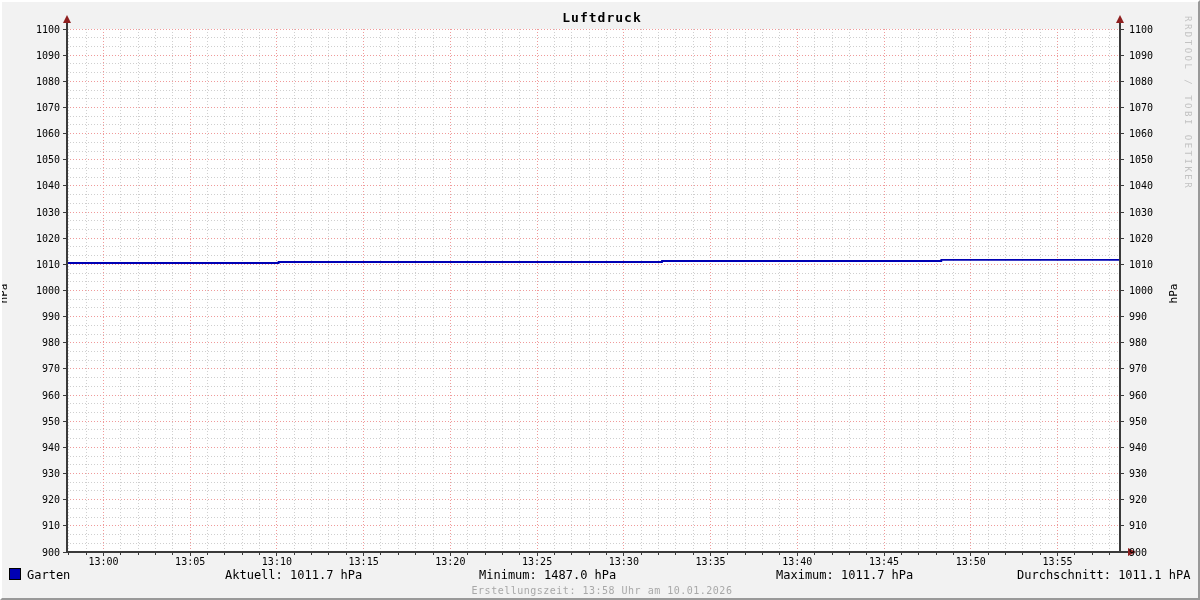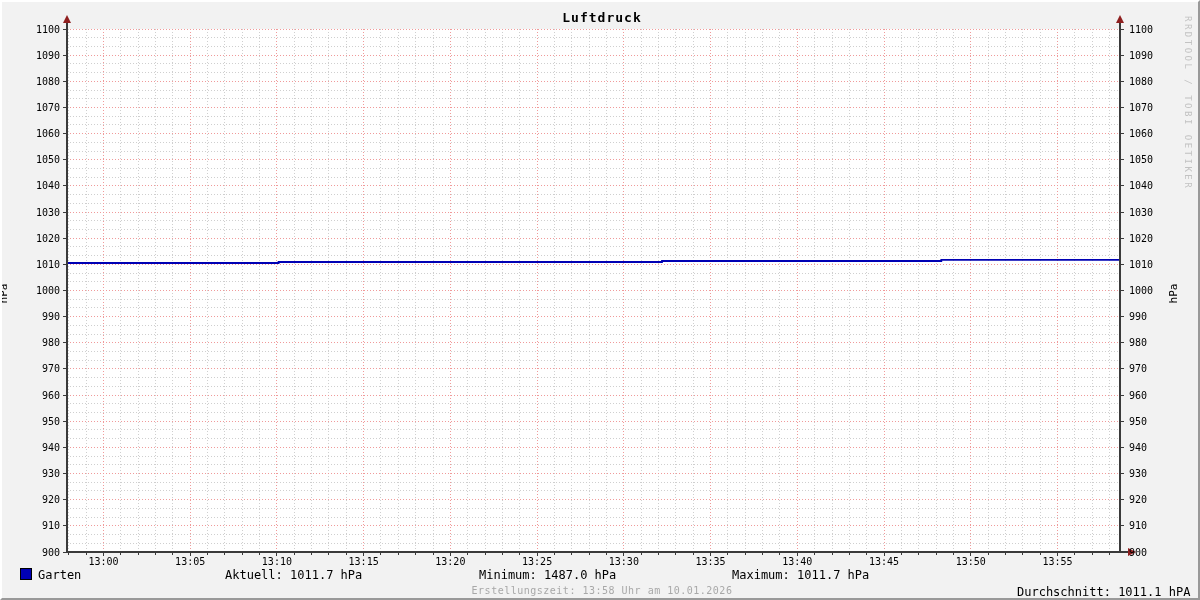--- a/index.html
+++ b/index.html
@@ -324,21 +324,21 @@
       <text x="882.0724876441515" y="563" text-anchor="middle" font-family="&quot;DejaVu Sans Mono&quot;,&quot;Liberation Mono&quot;,monospace" font-size="10px" fill="#000000">13:45</text>
       <text x="968.8105436573311" y="563" text-anchor="middle" font-family="&quot;DejaVu Sans Mono&quot;,&quot;Liberation Mono&quot;,monospace" font-size="10px" fill="#000000">13:50</text>
       <text x="1055.5485996705106" y="563" text-anchor="middle" font-family="&quot;DejaVu Sans Mono&quot;,&quot;Liberation Mono&quot;,monospace" font-size="10px" fill="#000000">13:55</text>
     </svg>
   <div class="title">Luftdruck</div>
   <div class="ylab left">hPa</div>
   <div class="ylab right">hPa</div>
   <div class="watermark">RRDTOOL / TOBI OETIKER</div>
 
   <div class="legend">
-    <span class="legend-item" style="left:18px;"><span class="swatch" style="background: rgb(0, 0, 180);"></span><span>Garten</span></span>
+    <span class="legend-item" style="left:7px;"><span class="swatch" style="background: rgb(0, 0, 180);"></span><span>Garten</span></span>
     <span class="legend-item" style="left:223px;">Aktuell: 1011.7 hPa</span>
     <span class="legend-item" style="left:477px;">Minimum: 1487.0 hPa</span>
-    <span class="legend-item" style="left:730px;">Maximum: 1011.7 hPa</span>
-    <span class="legend-item" style="left:1015px;margin-top:17px;">Durchschnitt: 1011.1 hPA</span>
+    <span class="legend-item" style="left:774px;">Maximum: 1011.7 hPa</span>
+    <span class="legend-item" style="left:1015px;">Durchschnitt: 1011.1 hPA</span>
   </div>
 
   <div class="footer">Erstellungszeit: 13:58 Uhr am 10.01.2026</div>
 </div>
 
 </body></html>

